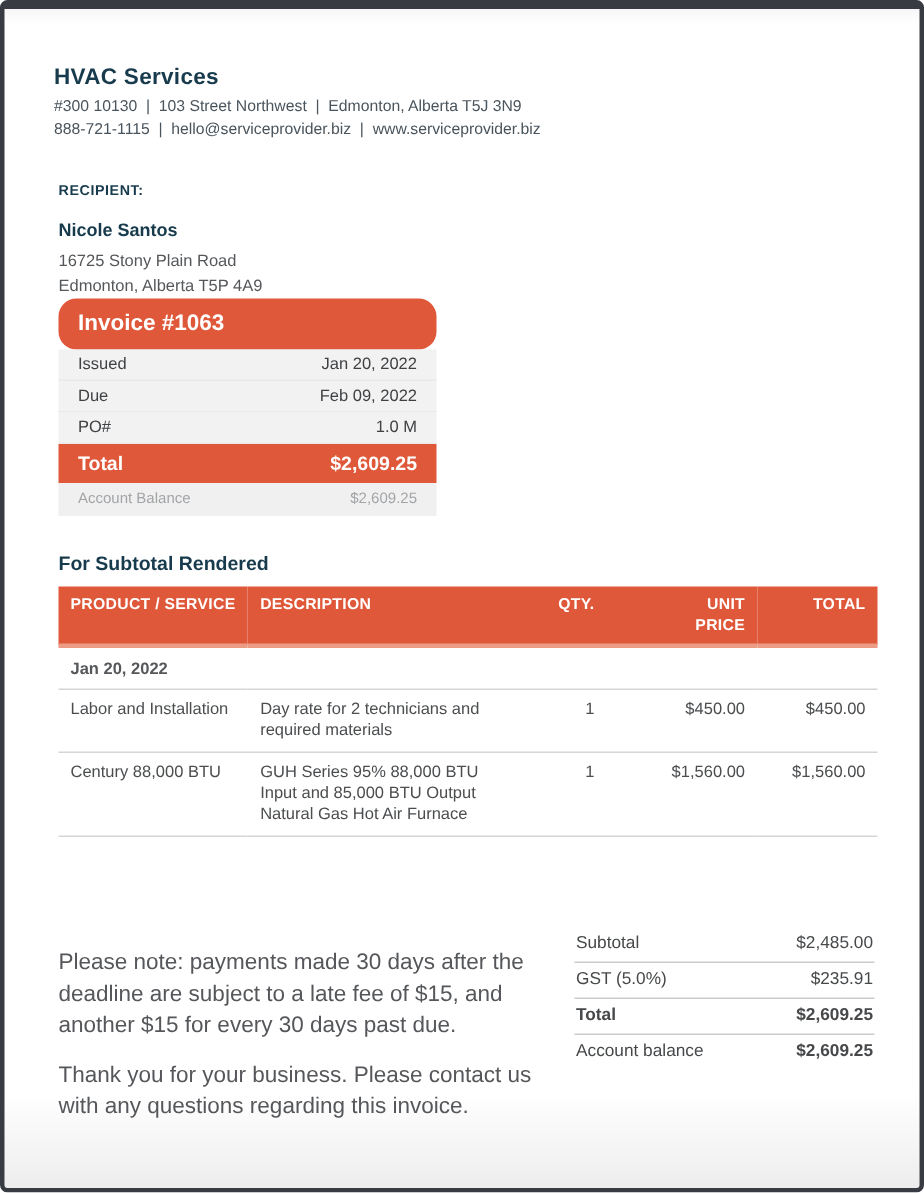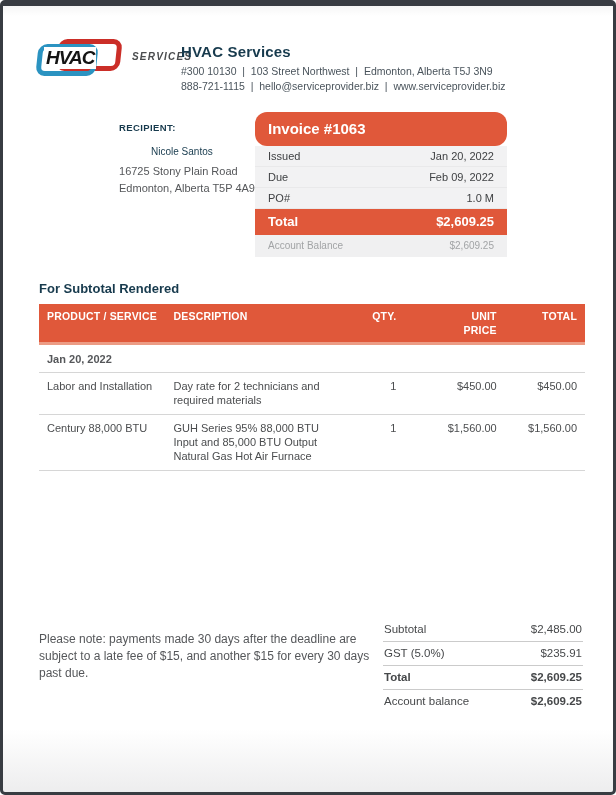--- a/index.html
+++ b/index.html
@@ -36,24 +36,24 @@
   }
   .logo-tagline {
     font-style: italic; font-weight: bold; font-size: 10px;
     letter-spacing: 1.2px; color: #4a4c4e; margin-left: 6px; margin-top: -4px;
   }
   .company { margin-left: 0; padding-top: 10px; }
   .company h1 { font-size: 15px; color: #173a4d; margin-bottom: 4px; letter-spacing: 0.2px; }
   .company p { font-size: 10.5px; color: #4a545c; line-height: 1.45; white-space: pre-wrap; }
 
   
-  .mid { display: flex; justify-content: center; align-items: flex-start; padding: 18px 26px 0 36px; }
+  .mid { display: flex; justify-content: center; align-items: flex-start; padding: 18px 26px 0 36px; flex-direction: column; }
   .recipient { padding-top: 10px; }
   .recipient-label { font-size: 9.5px; font-weight: bold; color: #173a4d; letter-spacing: 0.4px; margin-bottom: 13px; }
-  .recipient-name { font-size: 10px; font-weight: normal; color: #173a4d; margin-bottom: 6px; margin-left: 32px; }
+  .recipient-name { font-size: 12px; font-weight: bold; color: #173a4d; margin-bottom: 6px; }
   .recipient-line { font-size: 11px; color: #55575a; line-height: 1.5; }
 
   .invoice-box { width: 252px; flex: 0 0 auto; }
   .ib-header { background: #e0583a; color: #fff; font-weight: bold; font-size: 15px; padding: 8px 13px 9px; border-radius: 12px; }
   .ib-row {
     display: flex; justify-content: space-between;
     background: #f2f2f3; font-size: 11px; color: #3f4143;
     padding: 4px 13px; border-bottom: 1px solid #e9e9ea;
   }
   .ib-row:last-of-type { border-bottom: none; }
@@ -78,45 +78,37 @@
     border-bottom: 3px solid #ec9c85; letter-spacing: 0.2px;
   }
   th.left, td.left { text-align: left; }
   th.right, td.right { text-align: right; }
   .th-wrap { display: inline-block; width: 42px; text-align: right; line-height: 1.3; }
   tbody td { font-size: 11px; color: #4b4d4f; padding: 6px 8px; vertical-align: top; line-height: 1.3; border-bottom: 1px solid #d6d6d6; }
   tr.group-row td { font-weight: bold; color: #55575a; padding: 7px 8px 6px; }
 
   
   .bottom { position: absolute; left: 36px; right: 30px; top: 612px; display: flex; justify-content: space-between; }
-  .notes { width: 334px; font-size: 12px; color: #55575a; line-height: 1.4; padding-top: 13px; }
+  .notes { width: 334px; font-size: 15px; color: #55575a; line-height: 1.4; padding-top: 13px; }
   .notes p { margin-bottom: 12px; }
   .summary { width: 200px; }
   .summary-row {
     display: flex; justify-content: space-between;
     font-size: 11.5px; color: #46484a;
     padding: 5px 1px 6px; border-bottom: 1px solid #cbcbcb;
   }
   .summary-row.no-line { border-bottom: none; }
   .summary-row .b { font-weight: bold; }
 </style>
 </head>
 <body>
 
 <div class="frame">
 
   <header class="header">
-    <div class="logo">
-      <div class="logo-mark">
-        <span class="bracket bracket-blue"></span>
-        <span class="bracket bracket-red"></span>
-        <span class="logo-text">HVAC</span>
-      </div>
-      <span class="logo-tagline">SERVICES</span>
-    </div>
     <div class="company">
       <h1>HVAC Services</h1>
       <p>#300 10130  |  103 Street Northwest  |  Edmonton, Alberta T5J 3N9</p>
       <p>888-721-1115  |  hello@serviceprovider.biz  |  www.serviceprovider.biz</p>
     </div>
   </header>
 
   <section class="mid">
     <div class="recipient">
       <div class="recipient-label">RECIPIENT:</div>
@@ -187,20 +179,21 @@
           <td class="right">$1,560.00</td>
           <td class="right">$1,560.00</td>
         </tr>
       </tbody>
     </table>
   </section>
 
   <section class="bottom">
     <div class="notes">
       <p>Please note: payments made 30 days after the deadline are subject to a late fee of $15, and another $15 for every 30 days past due.</p>
+      <p>Thank you for your business. Please contact us with any questions regarding this invoice.</p>
     </div>
     <div class="summary">
       <div class="summary-row">
         <span>Subtotal</span>
         <span>$2,485.00</span>
       </div>
       <div class="summary-row">
         <span>GST (5.0%)</span>
         <span>$235.91</span>
       </div>

